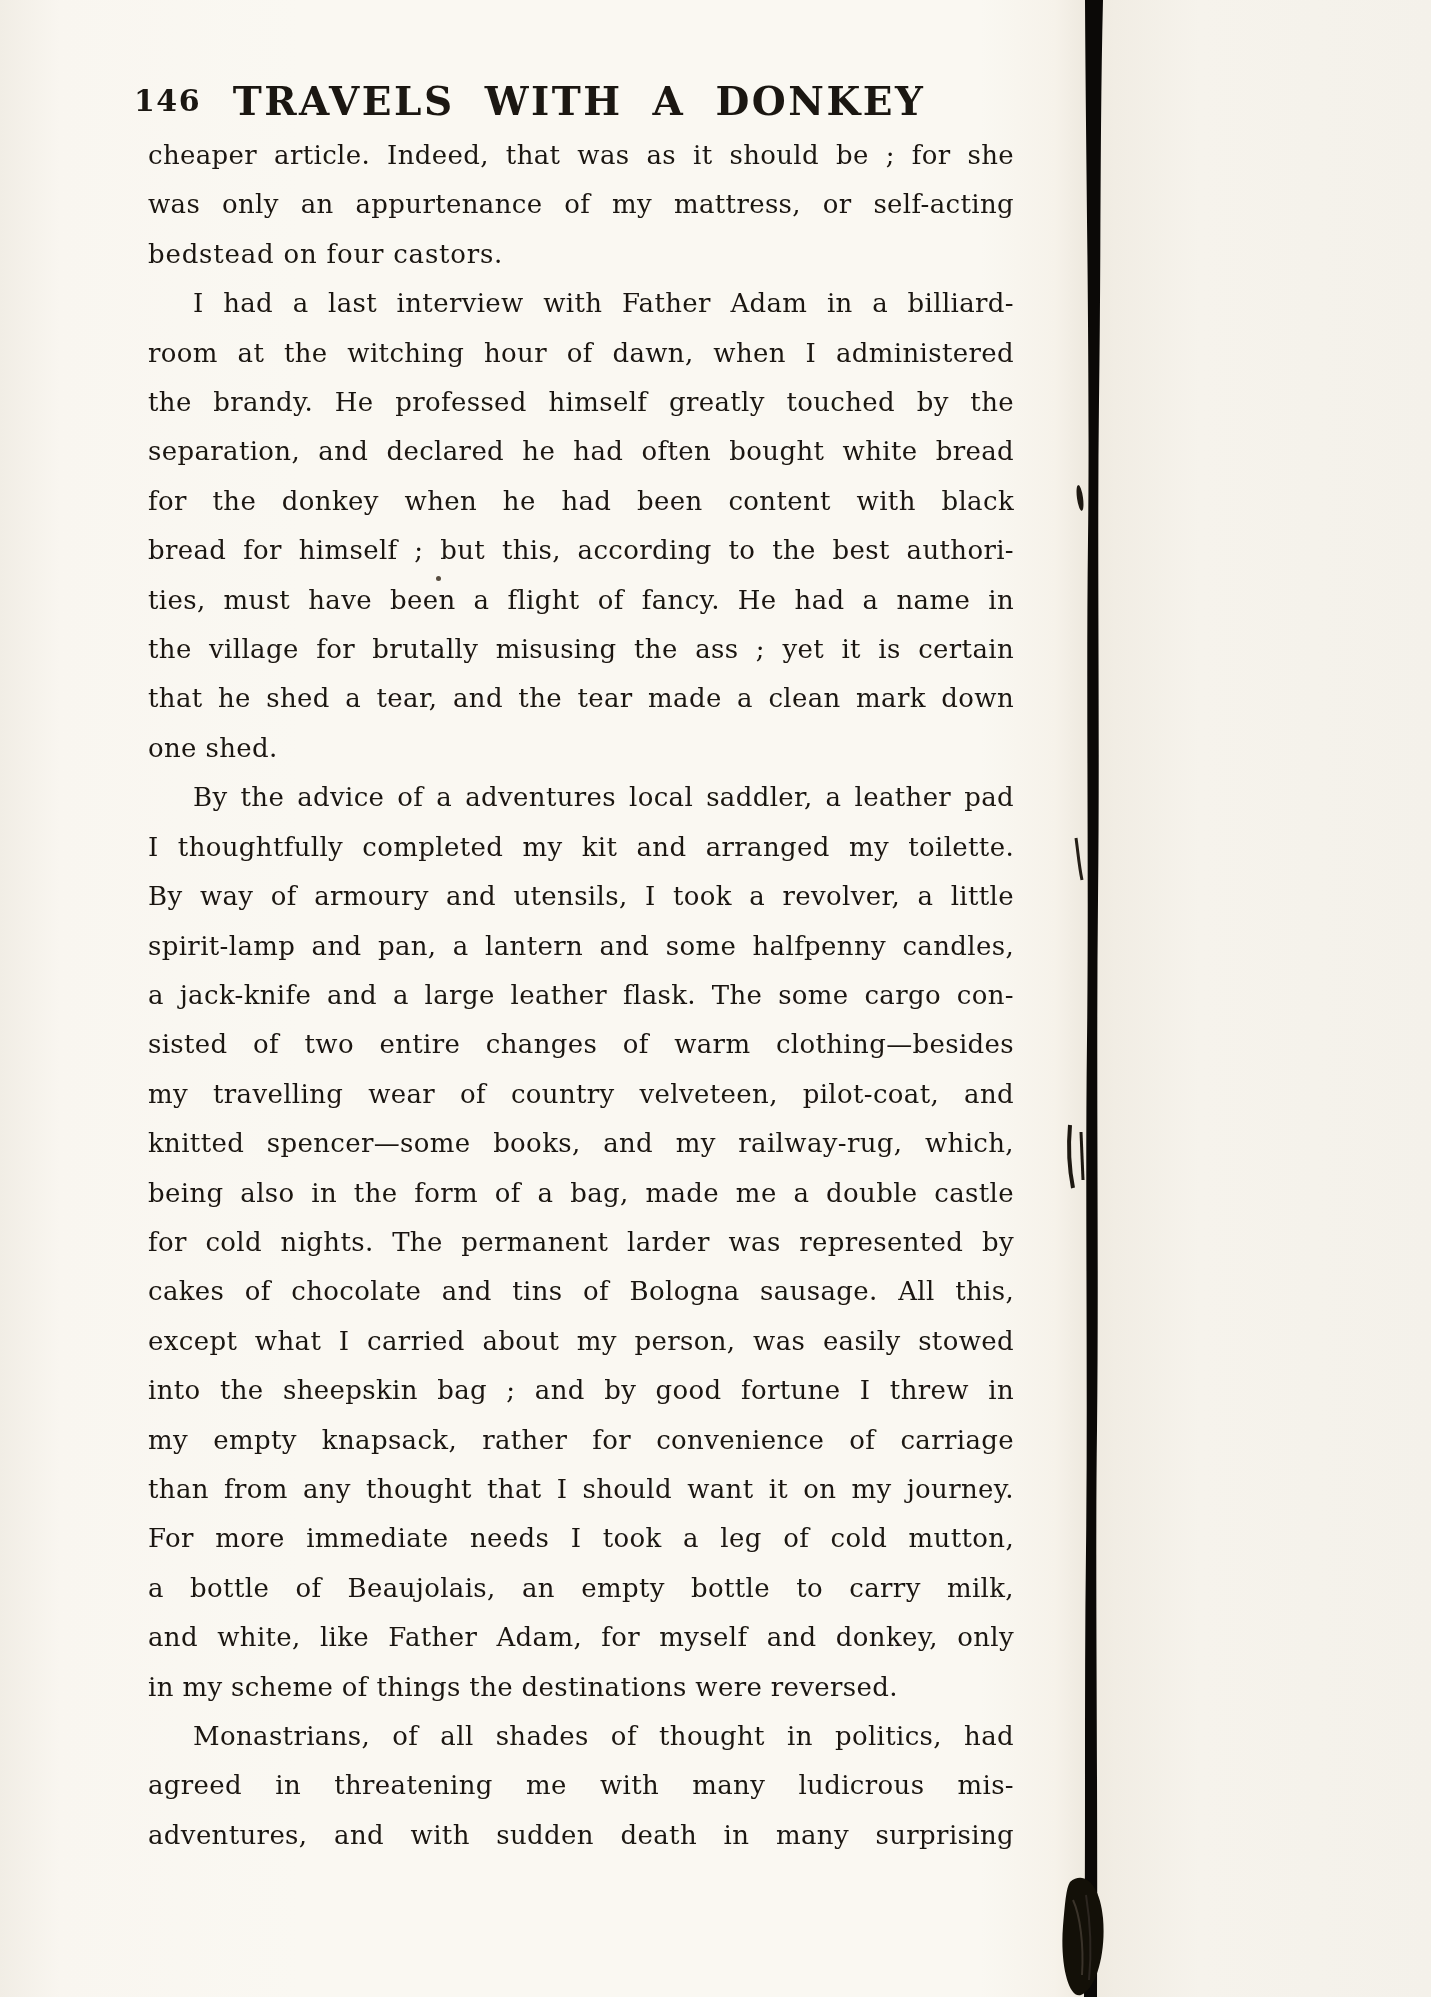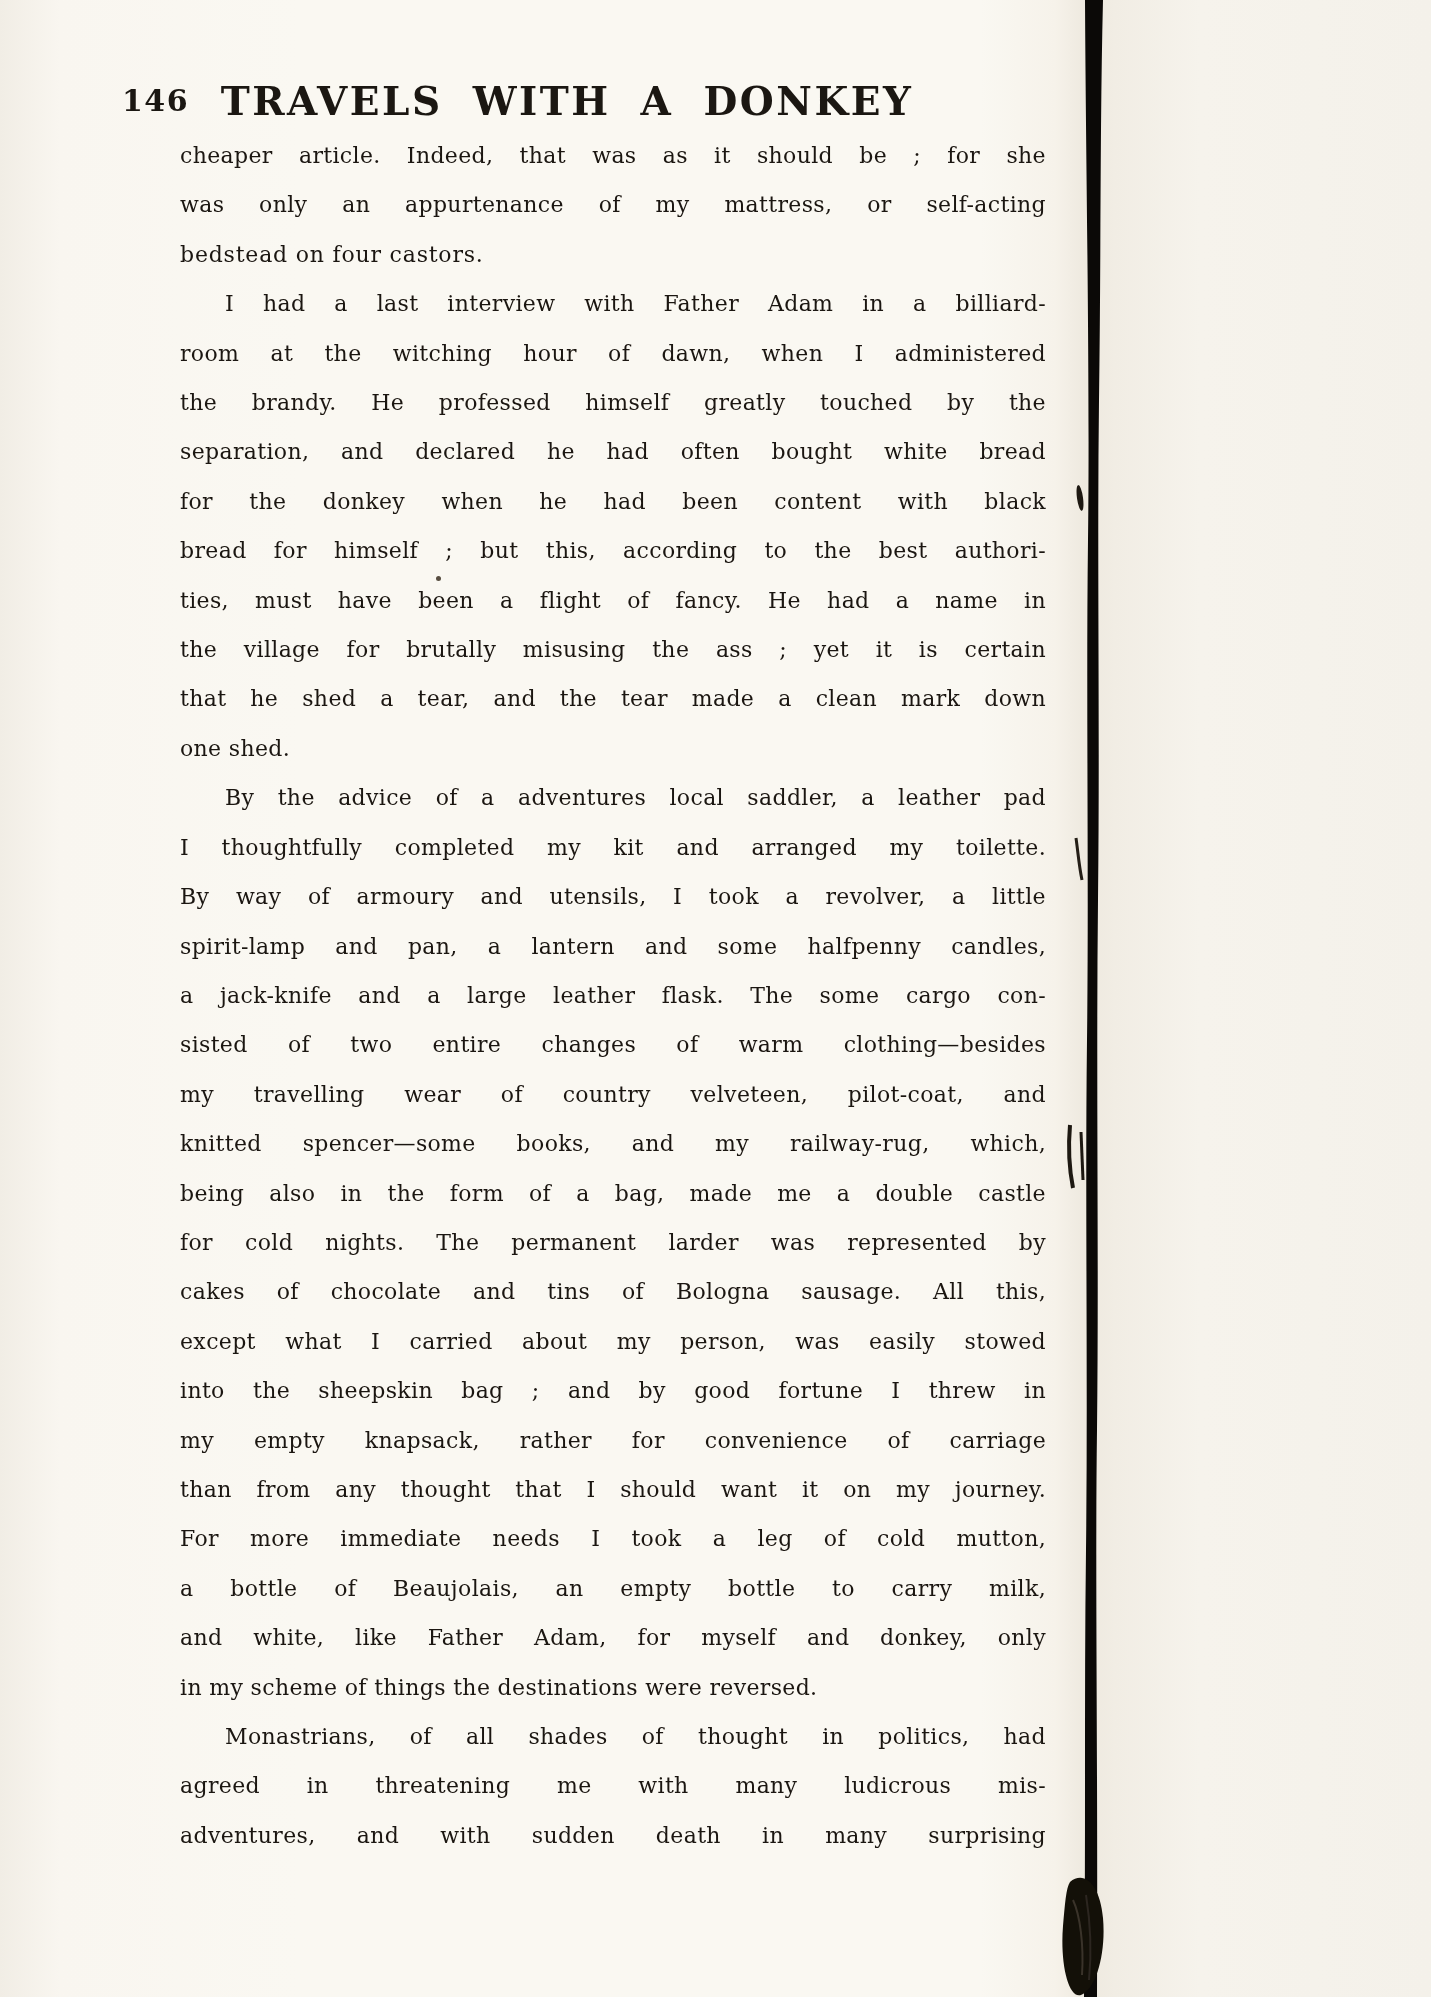--- a/index.html
+++ b/index.html
@@ -10,32 +10,32 @@
     background: #e9e5dc;
     font-family: "DejaVu Serif", "Liberation Serif", serif;
   }
   .page {
     position: absolute; inset: 0;
     color: #1b1712;
     background: linear-gradient(90deg,
       #f1ede5 0px, #f9f6f0 60px, #faf8f2 300px, #faf8f2 980px,
       #f6f2ea 1055px, #eee9df 1085px, #f1ede4 1115px, #f6f3ec 1200px, #f4f1ea 1431px);
   }
-  .header { position: absolute; top: 78px; left: 120px; width: 894px; height: 46px; }
+  .header { position: absolute; top: 78px; left: 132px; width: 894px; height: 46px; }
   .page-number {
     position: absolute; left: 2px; top: 5px;
     font-size: 30px; font-weight: 700; letter-spacing: 1.5px;
   }
   .page-title {
     text-align: center; font-size: 39px; font-weight: 700;
     letter-spacing: 2.5px; word-spacing: 14px;
   }
   .text-block {
     position: absolute; top: 131px; left: 148px; width: 866px;
-    font-size: 22px; line-height: 49.4px; letter-spacing: 0.35px; color: #1b1611; margin-left: 32px;
+    font-size: 26px; line-height: 49.4px; letter-spacing: 0.35px; color: #1b1611;
   }
   .line { text-align: justify; text-align-last: justify; }
   .line.last { text-align-last: left; }
   .line.indent { text-indent: 45px; }
   .line.italic { letter-spacing: 0.8px; }
   .gutter-svg { position: absolute; top: 0; left: 1040px; width: 100px; height: 1997px; }
   .speck { position: absolute; background: #574d40; border-radius: 50%; }
 </style>
 </head>
 <body>

